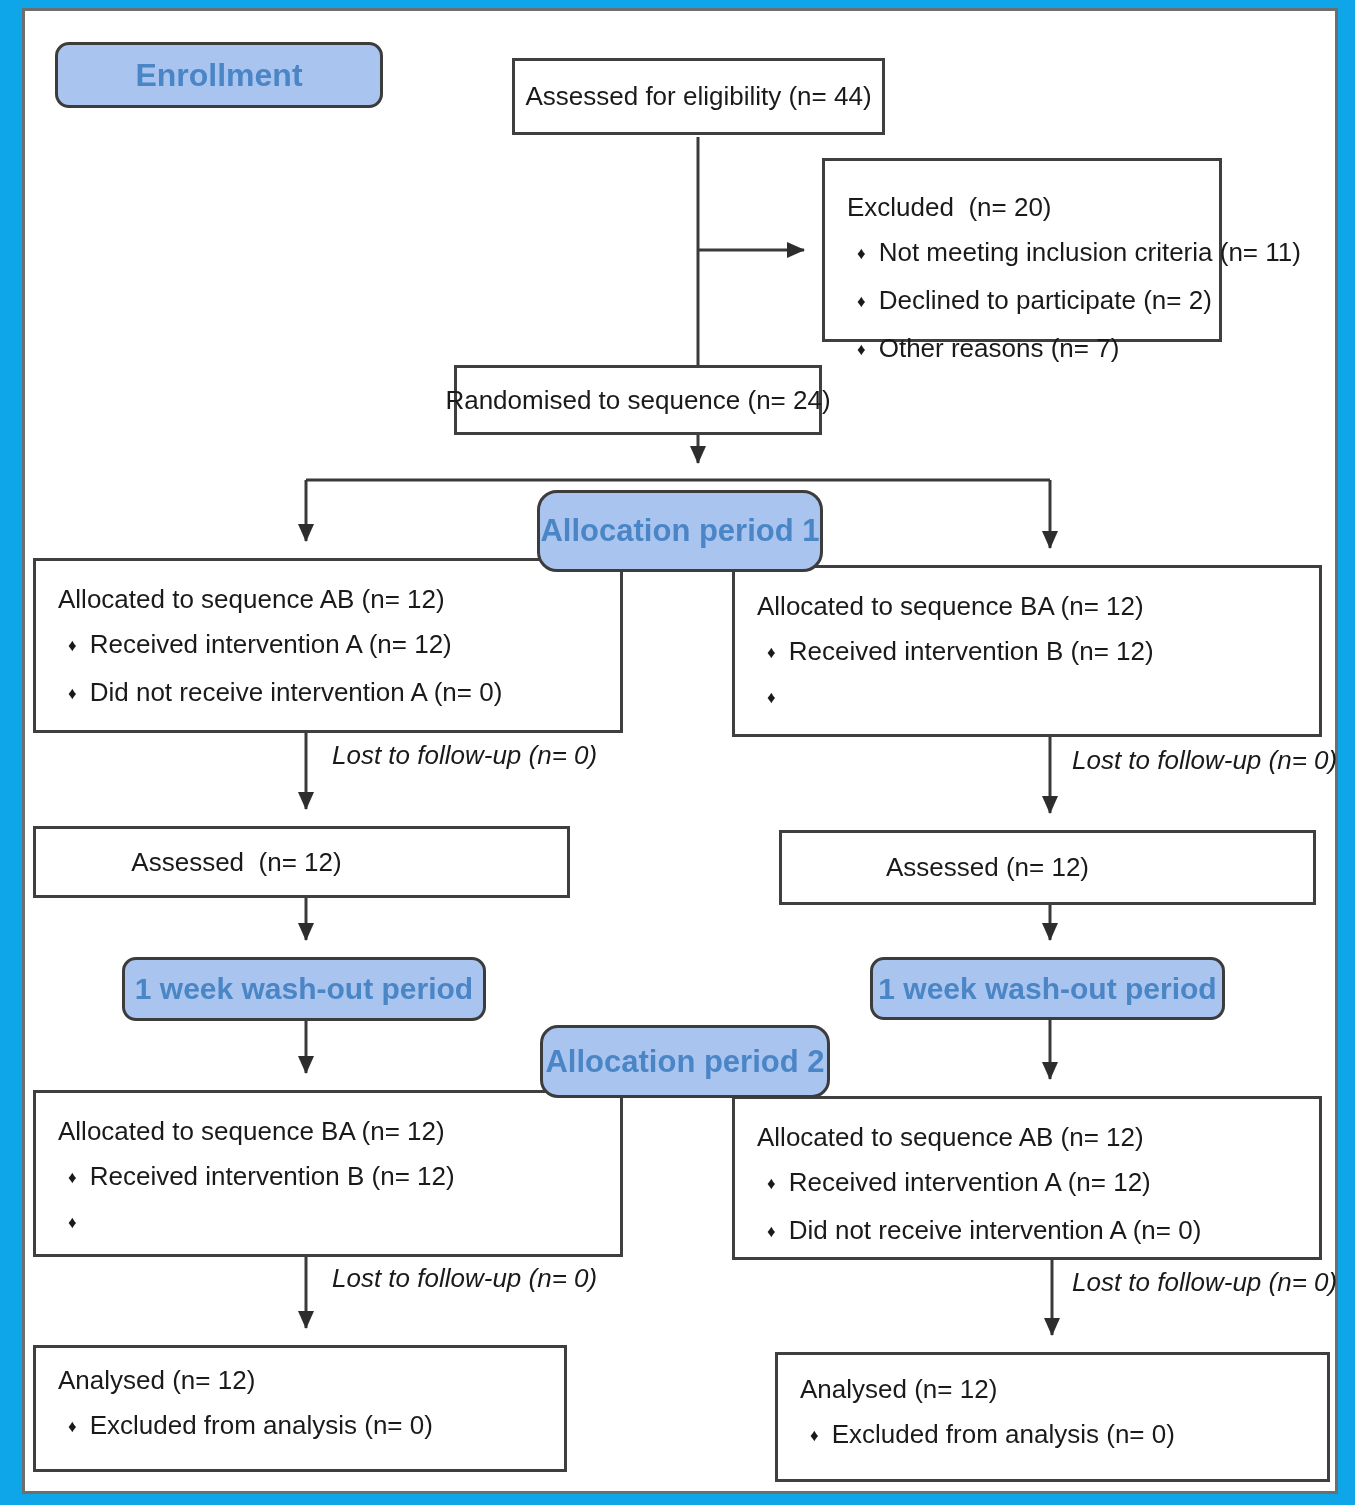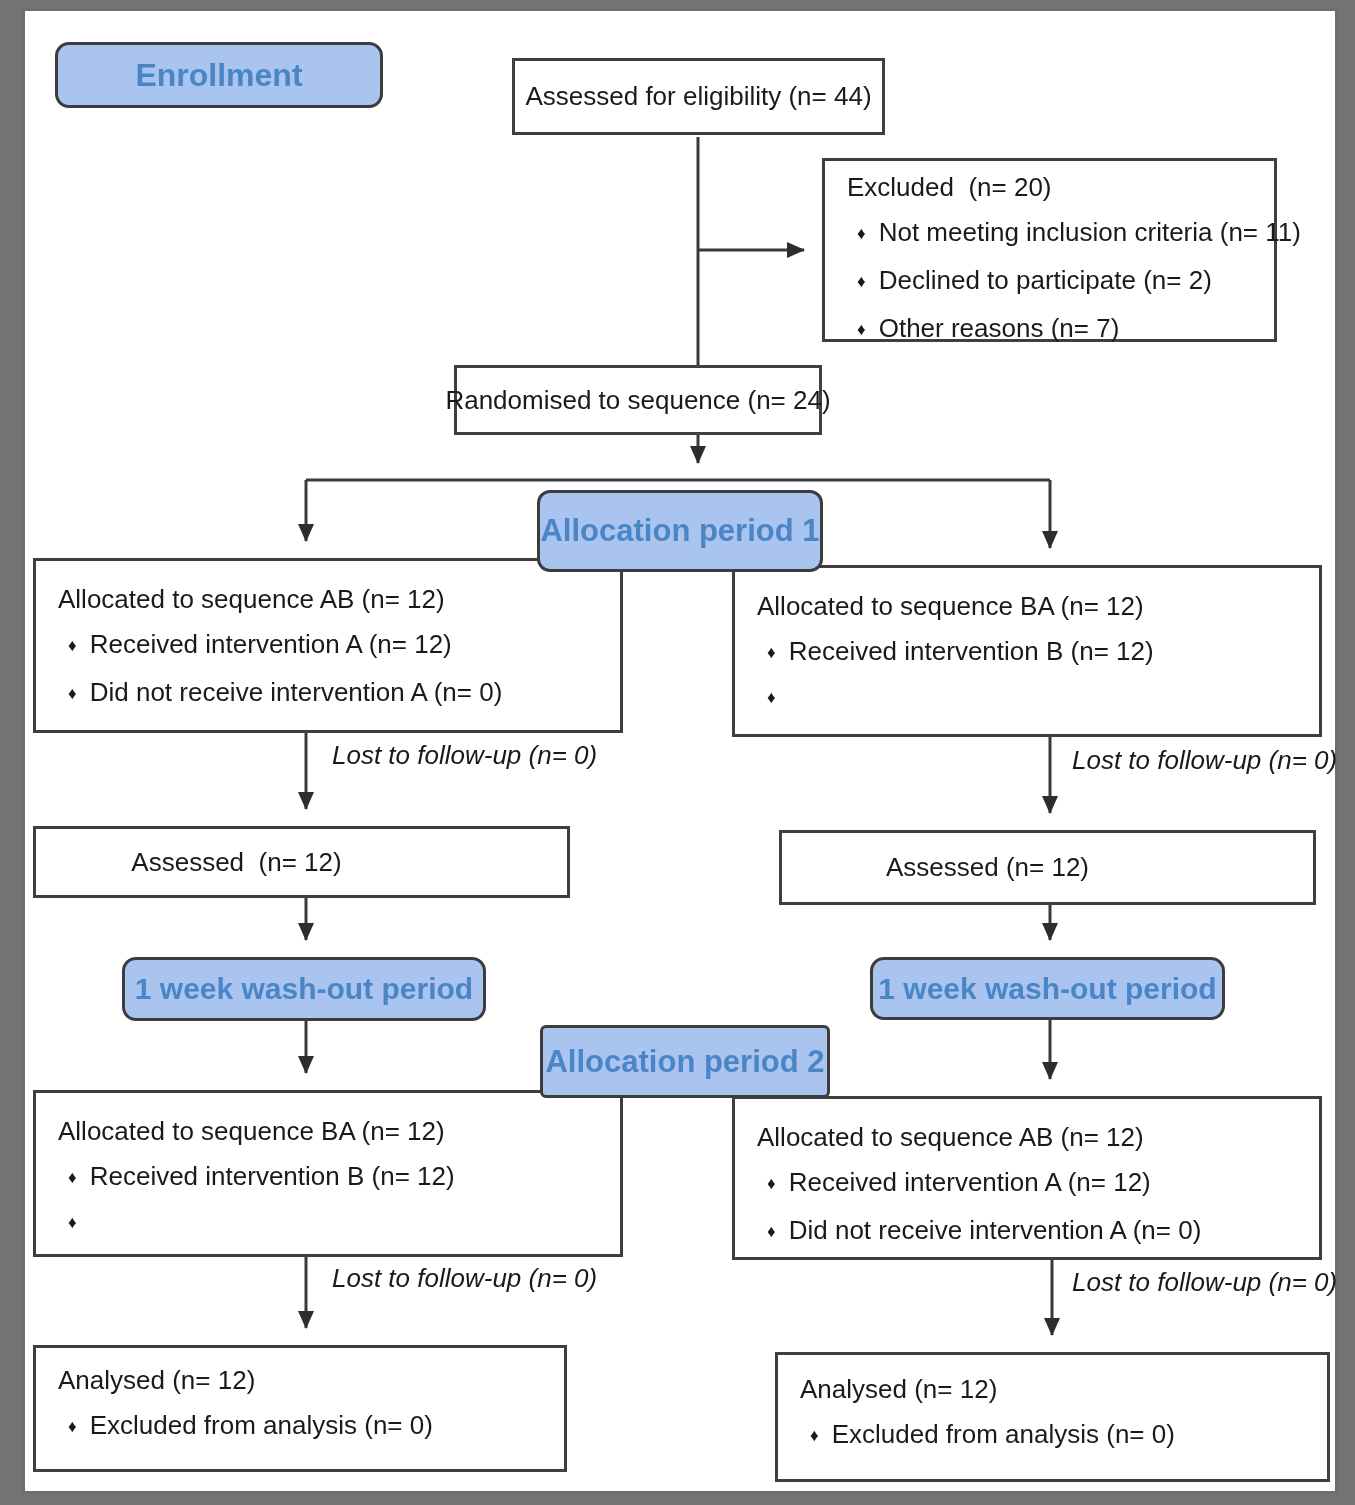--- a/index.html
+++ b/index.html
@@ -1,20 +1,20 @@
 <!DOCTYPE html>
 <html><head>
 <meta charset="utf-8">
 <style>
   html, body { margin: 0; padding: 0; background: #ffffff; }
   #canvas {
     position: relative;
     width: 1355px;
     height: 1505px;
-    background: #737373;
+    background: #0ea5e9;
     font-family: "Liberation Sans", "DejaVu Sans", sans-serif;
     color: #1a1a1a;
     overflow: hidden;
   }
   #frame {
     position: absolute;
     left: 22px; top: 8px;
     width: 1310px; height: 1480px;
     border: 3px solid #6e6e6e;
     background: #ffffff;
@@ -99,21 +99,21 @@
       <line x1="1050" y1="1020" x2="1050" y2="1079" marker-end="url(#arrow)"></line>
       <line x1="306" y1="1257" x2="306" y2="1328" marker-end="url(#arrow)"></line>
       <line x1="1052" y1="1260" x2="1052" y2="1335" marker-end="url(#arrow)"></line>
     </g>
   </svg>
 
   <div class="box centered" style="left:512px; top:58px; width:373px; height:77px;">
     <span class="title">Assessed for eligibility (n= 44)</span>
   </div>
 
-  <div class="box listbox" style="left:822px; top:158px; width:455px; height:184px; padding-top:4px;">
+  <div class="box listbox" style="left:822px; top:158px; width:400px; height:184px; padding-top:24px;">
     <span class="title">Excluded  (n= 20)</span>
     <div class="bullet">
       <span class="glyph">♦</span>
       <span class="btxt">Not meeting inclusion criteria (n= 11)</span>
     </div>
     <div class="bullet">
       <span class="glyph">♦</span>
       <span class="btxt">Declined to participate (n= 2)</span>
     </div>
     <div class="bullet">
@@ -198,30 +198,30 @@
 
   <div class="edge-label" style="left:332px; top:740px;">Lost to follow-up (n= 0)</div>
   <div class="edge-label" style="left:1072px; top:745px;">Lost to follow-up (n= 0)</div>
   <div class="edge-label" style="left:332px; top:1263px;">Lost to follow-up (n= 0)</div>
   <div class="edge-label" style="left:1072px; top:1267px;">Lost to follow-up (n= 0)</div>
 
   <div class="stage" style="left:55px; top:42px; width:328px; height:66px; border-radius:14px; font-size:32px;">
     <span>Enrollment</span>
   </div>
 
-  <div class="stage" style="left:537px; top:490px; width:286px; height:82px; border-radius:13px;">
+  <div class="stage" style="left:537px; top:490px; width:286px; height:82px; border-radius:20px;">
     <span>Allocation period 1</span>
   </div>
 
   <div class="stage" style="left:122px; top:957px; width:364px; height:64px; border-radius:14px; font-size:30px;">
     <span>1 week wash-out period</span>
   </div>
 
   <div class="stage" style="left:870px; top:957px; width:355px; height:63px; border-radius:14px; font-size:30px;">
     <span>1 week wash-out period</span>
   </div>
 
-  <div class="stage" style="left:540px; top:1025px; width:290px; height:73px; border-radius:6px;">
+  <div class="stage" style="left:540px; top:1025px; width:290px; height:73px; border-radius:18px;">
     <span>Allocation period 2</span>
   </div>
 
 
 </div>
 
 </body></html>

